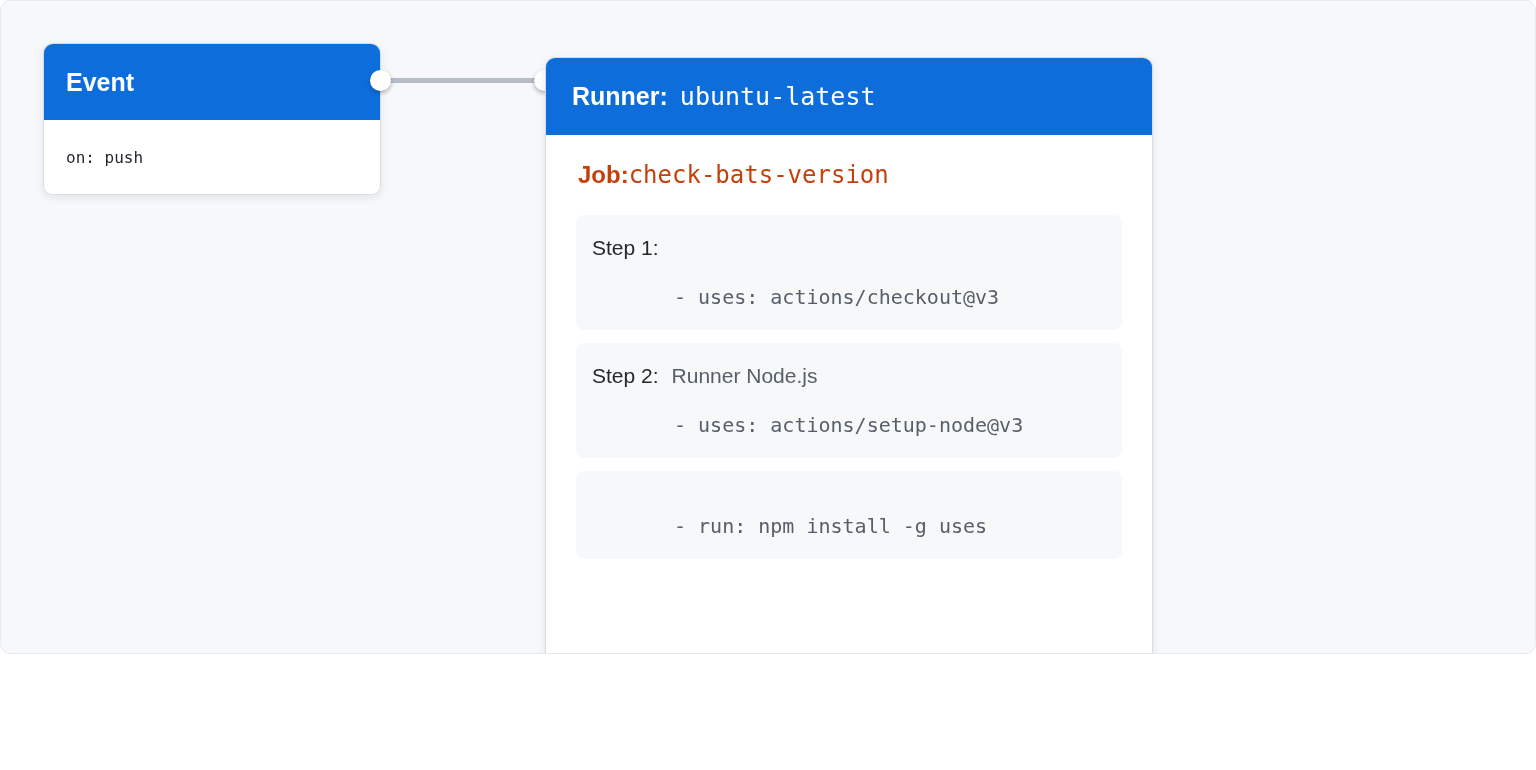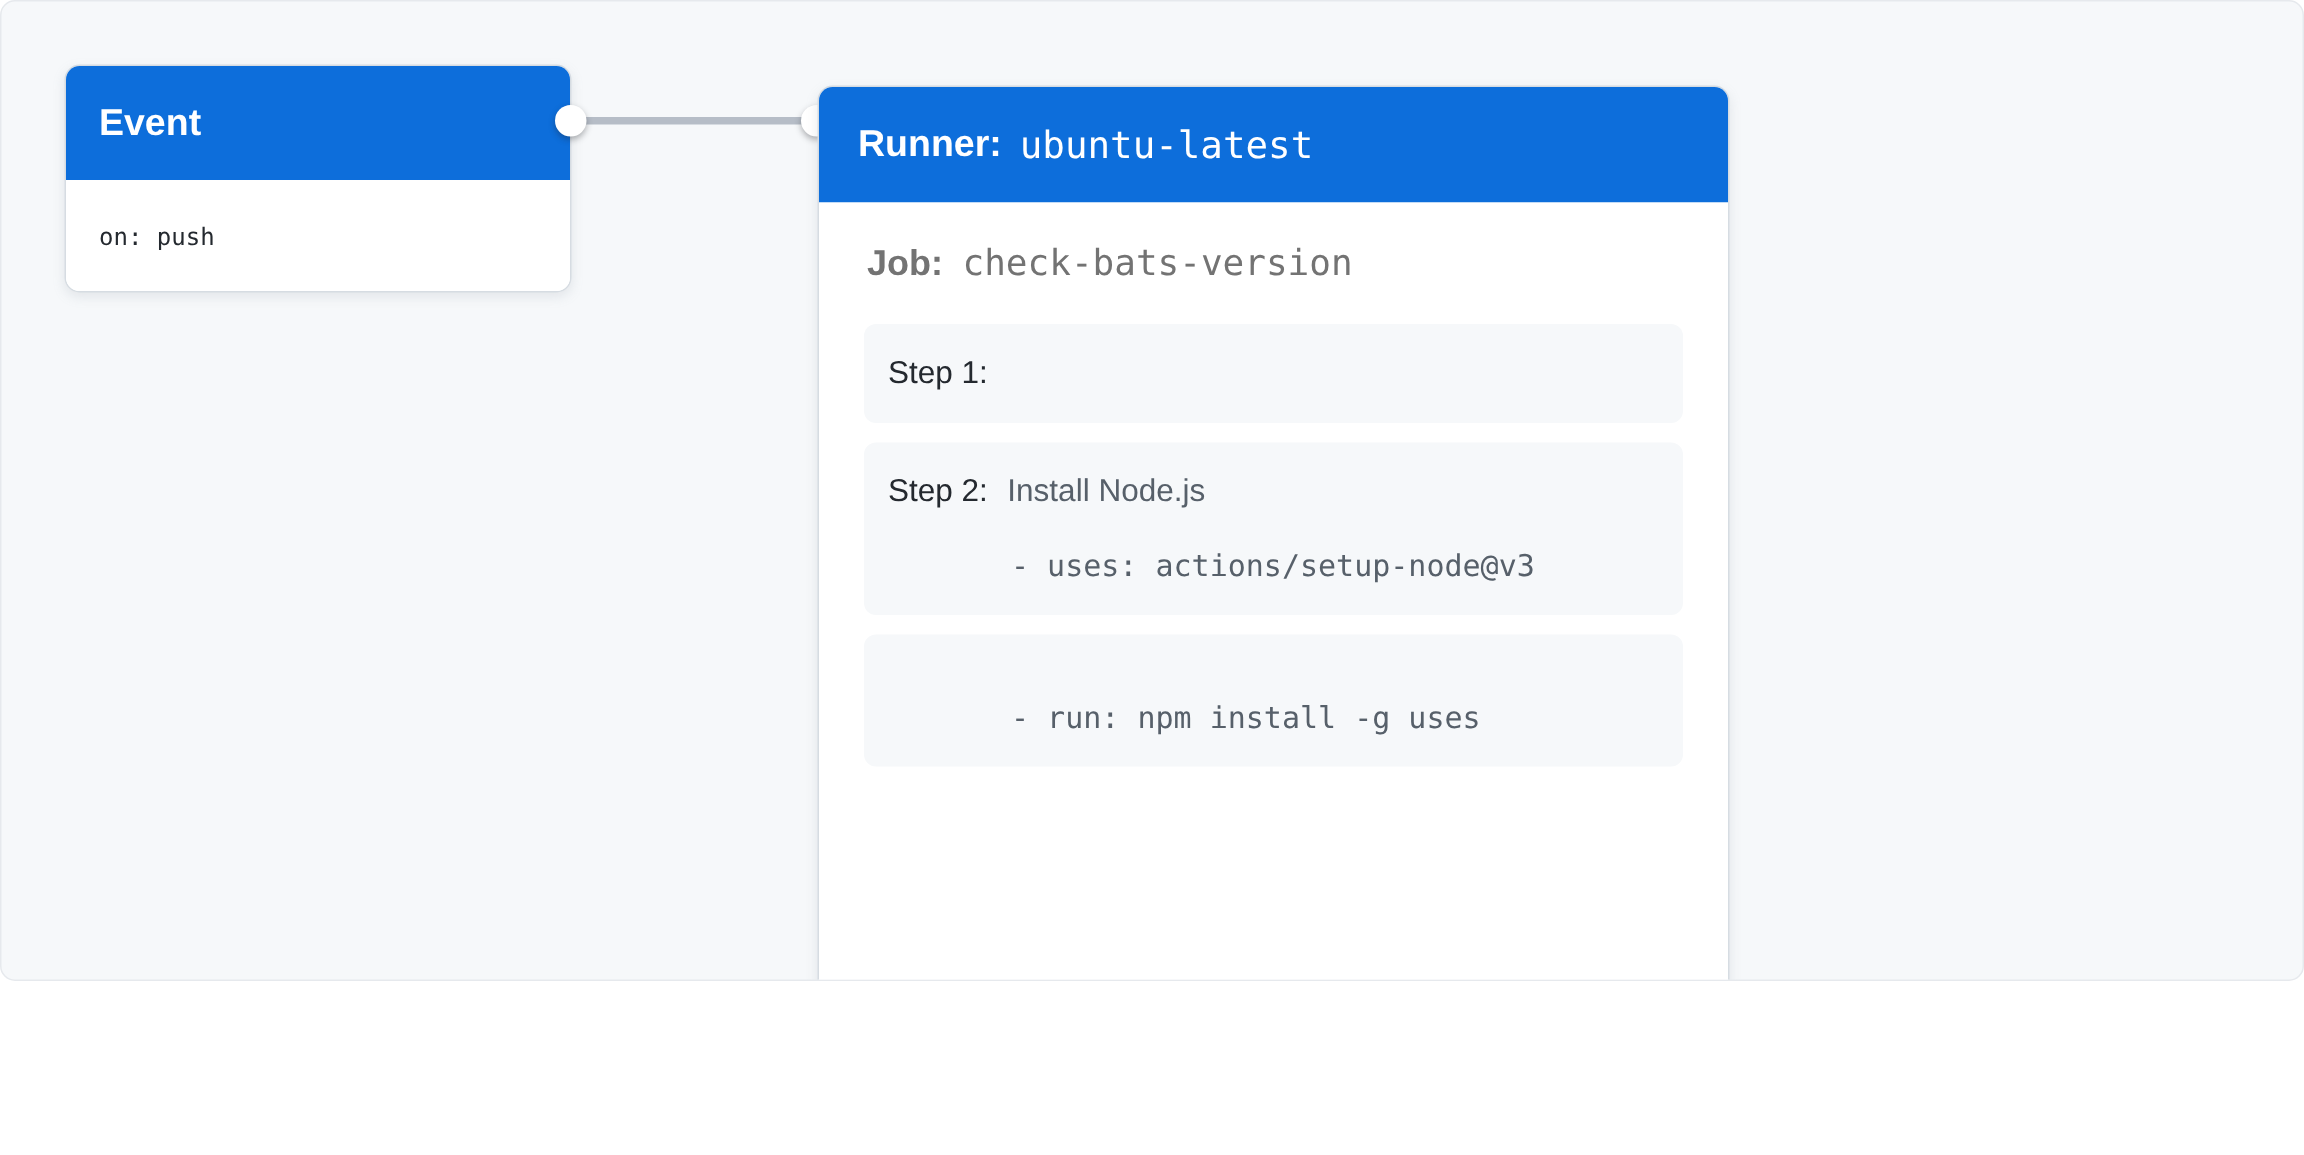--- a/index.html
+++ b/index.html
@@ -84,24 +84,24 @@
     font-size: 25px;
     gap: 12px;
   }
   .runner-card .card-body {
     padding: 26px 30px 30px 30px;
     background: #ffffff;
     box-sizing: border-box;
   }
   .job-line {
     font-size: 24px;
-    color: #737373;
+    color: #c2410c;
     display: flex;
     align-items: baseline;
-    gap: 13px;
+    gap: 0;
     padding-left: 2px;
   }
   .job-line .mono { font-size: 24px; }
   .steps { margin-top: 26px; }
   .step-card {
     background: #f6f8fa;
     border-radius: 8px;
     padding: 19px 16px 20px 16px;
     margin-bottom: 13px;
     box-sizing: border-box;
@@ -153,26 +153,27 @@
         <span class="sans-bold">Job:</span>
         <span class="mono">check-bats-version</span>
       </div>
 
       <div class="steps">
 
         <div class="step-card">
           <div class="step-line1">
             <span class="step-label">Step 1:</span>
           </div>
+          <div class="step-line2 mono">- uses: actions/checkout@v3</div>
         </div>
 
         <div class="step-card">
           <div class="step-line1">
             <span class="step-label">Step 2:</span>
-            <span class="step-title">Install Node.js</span>
+            <span class="step-title">Runner Node.js</span>
           </div>
           <div class="step-line2 mono">- uses: actions/setup-node@v3</div>
         </div>
 
         <div class="step-card">
           <div class="step-line2 mono">- run: npm install -g uses</div>
         </div>
 
 
       </div>

